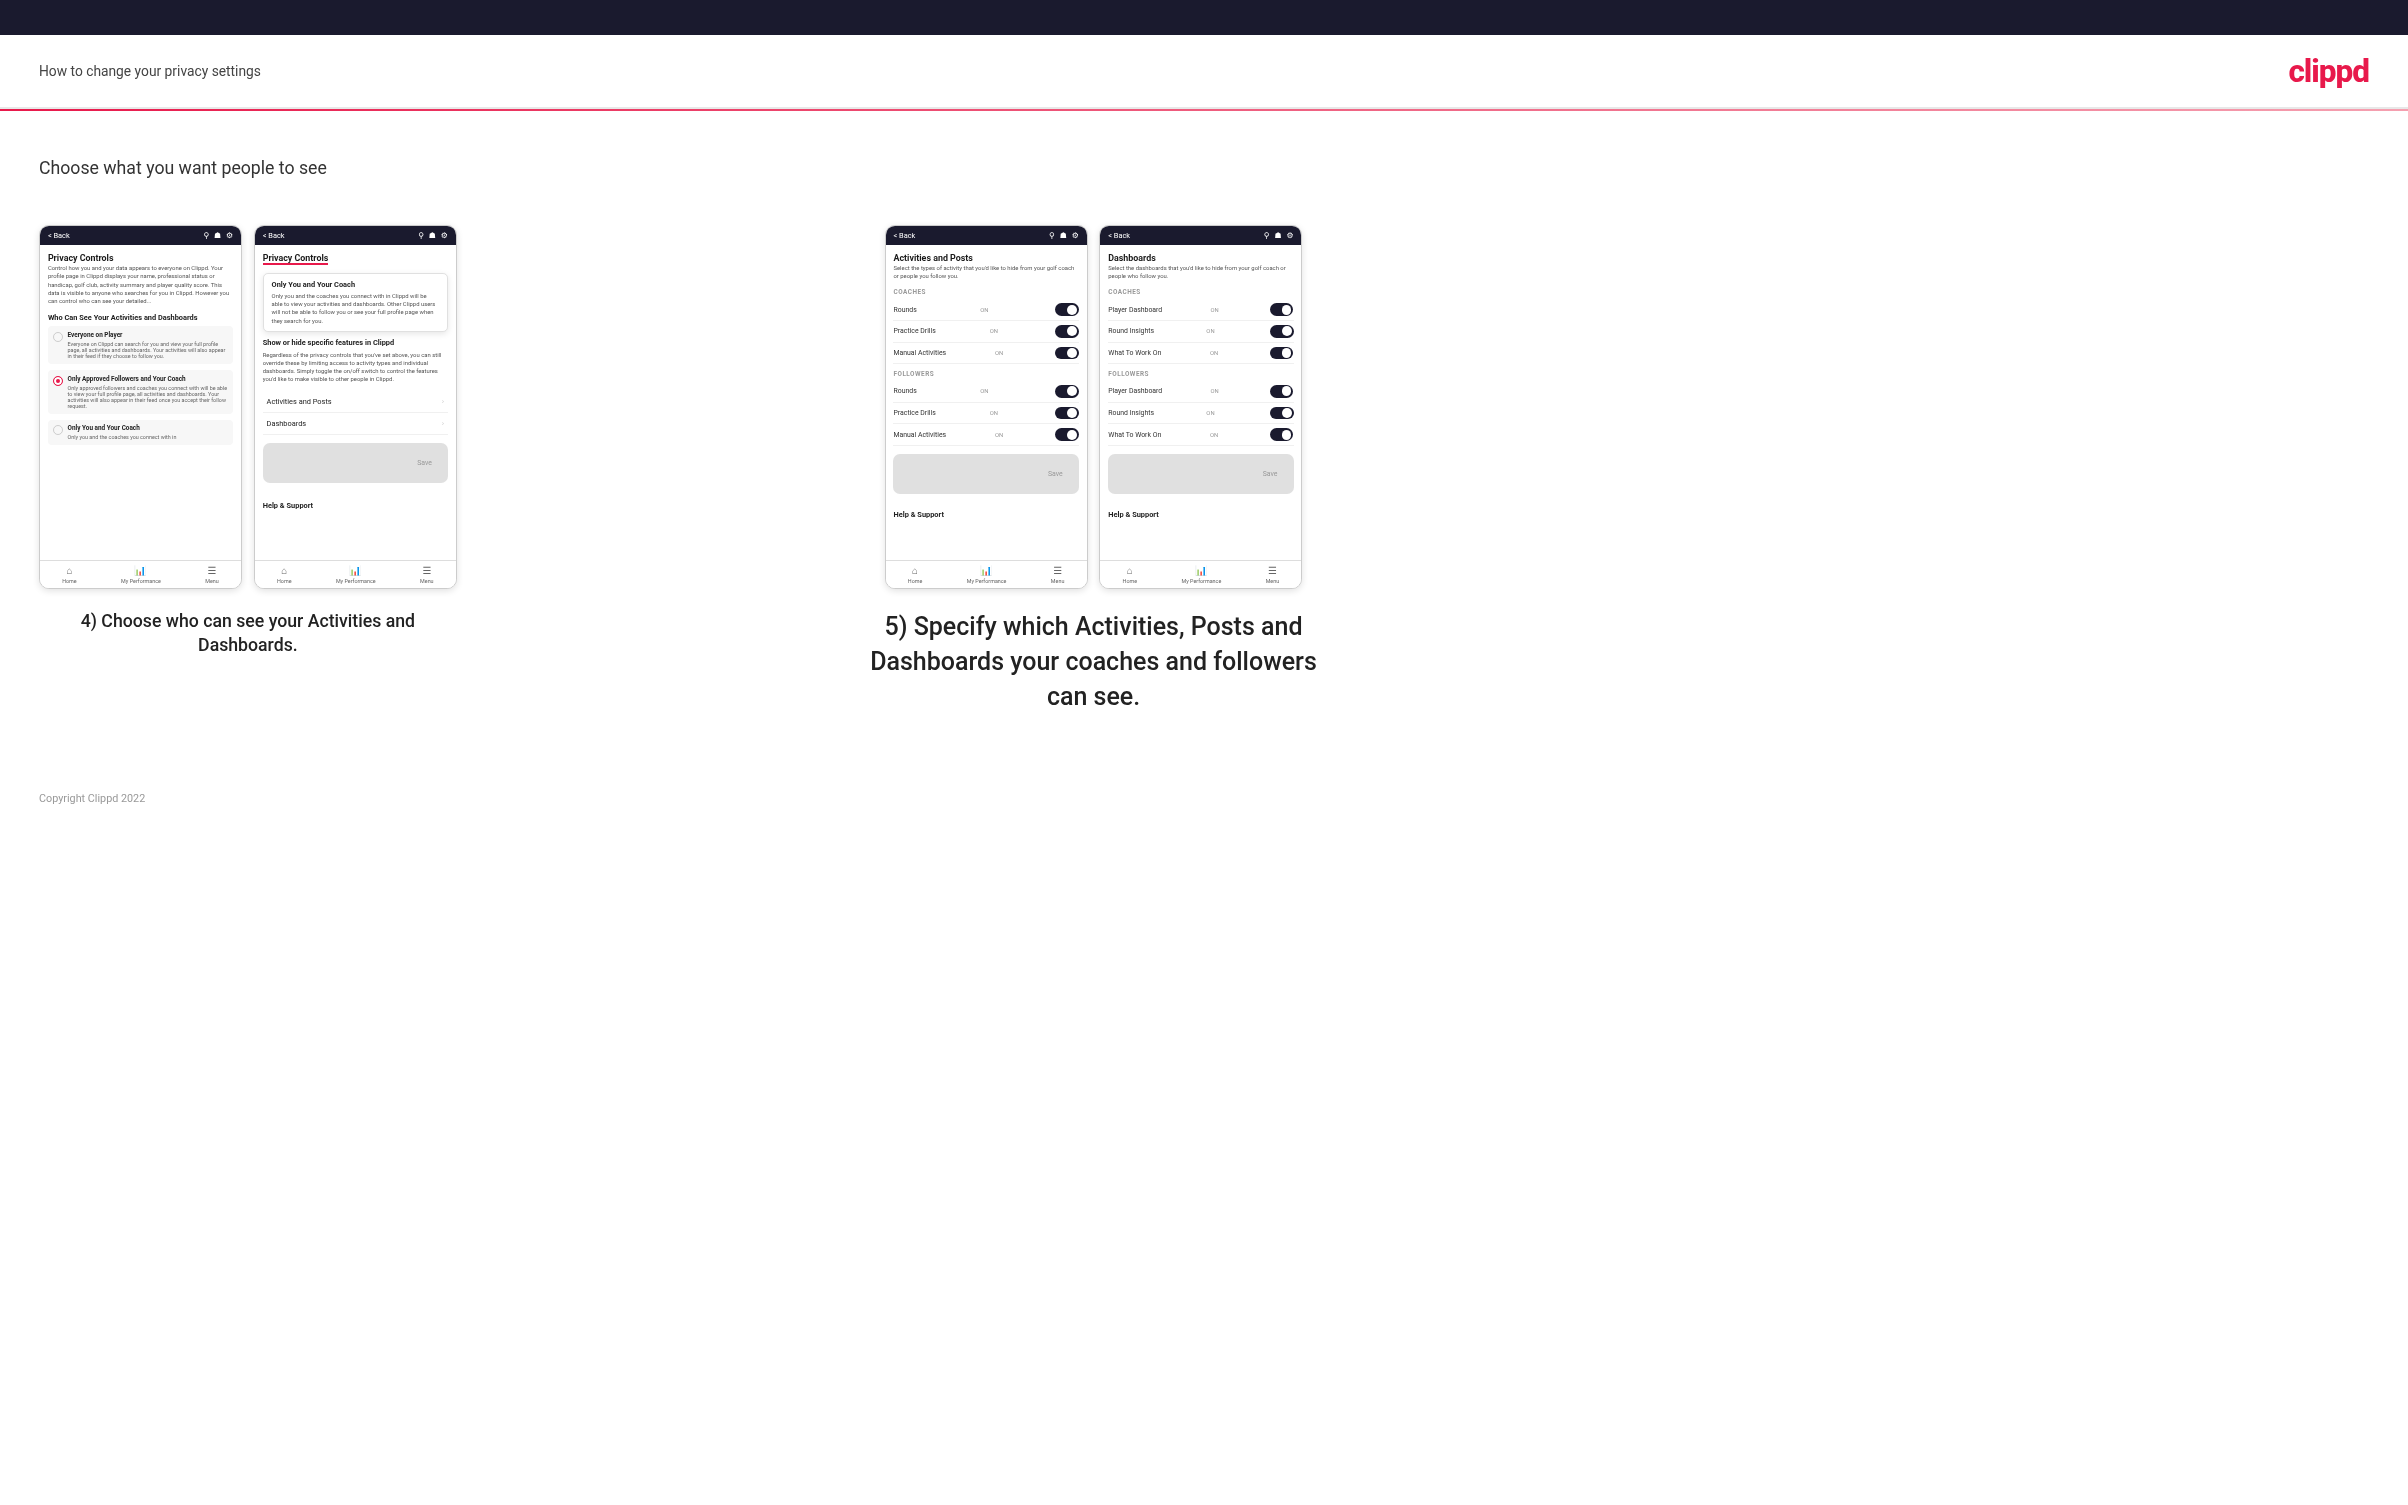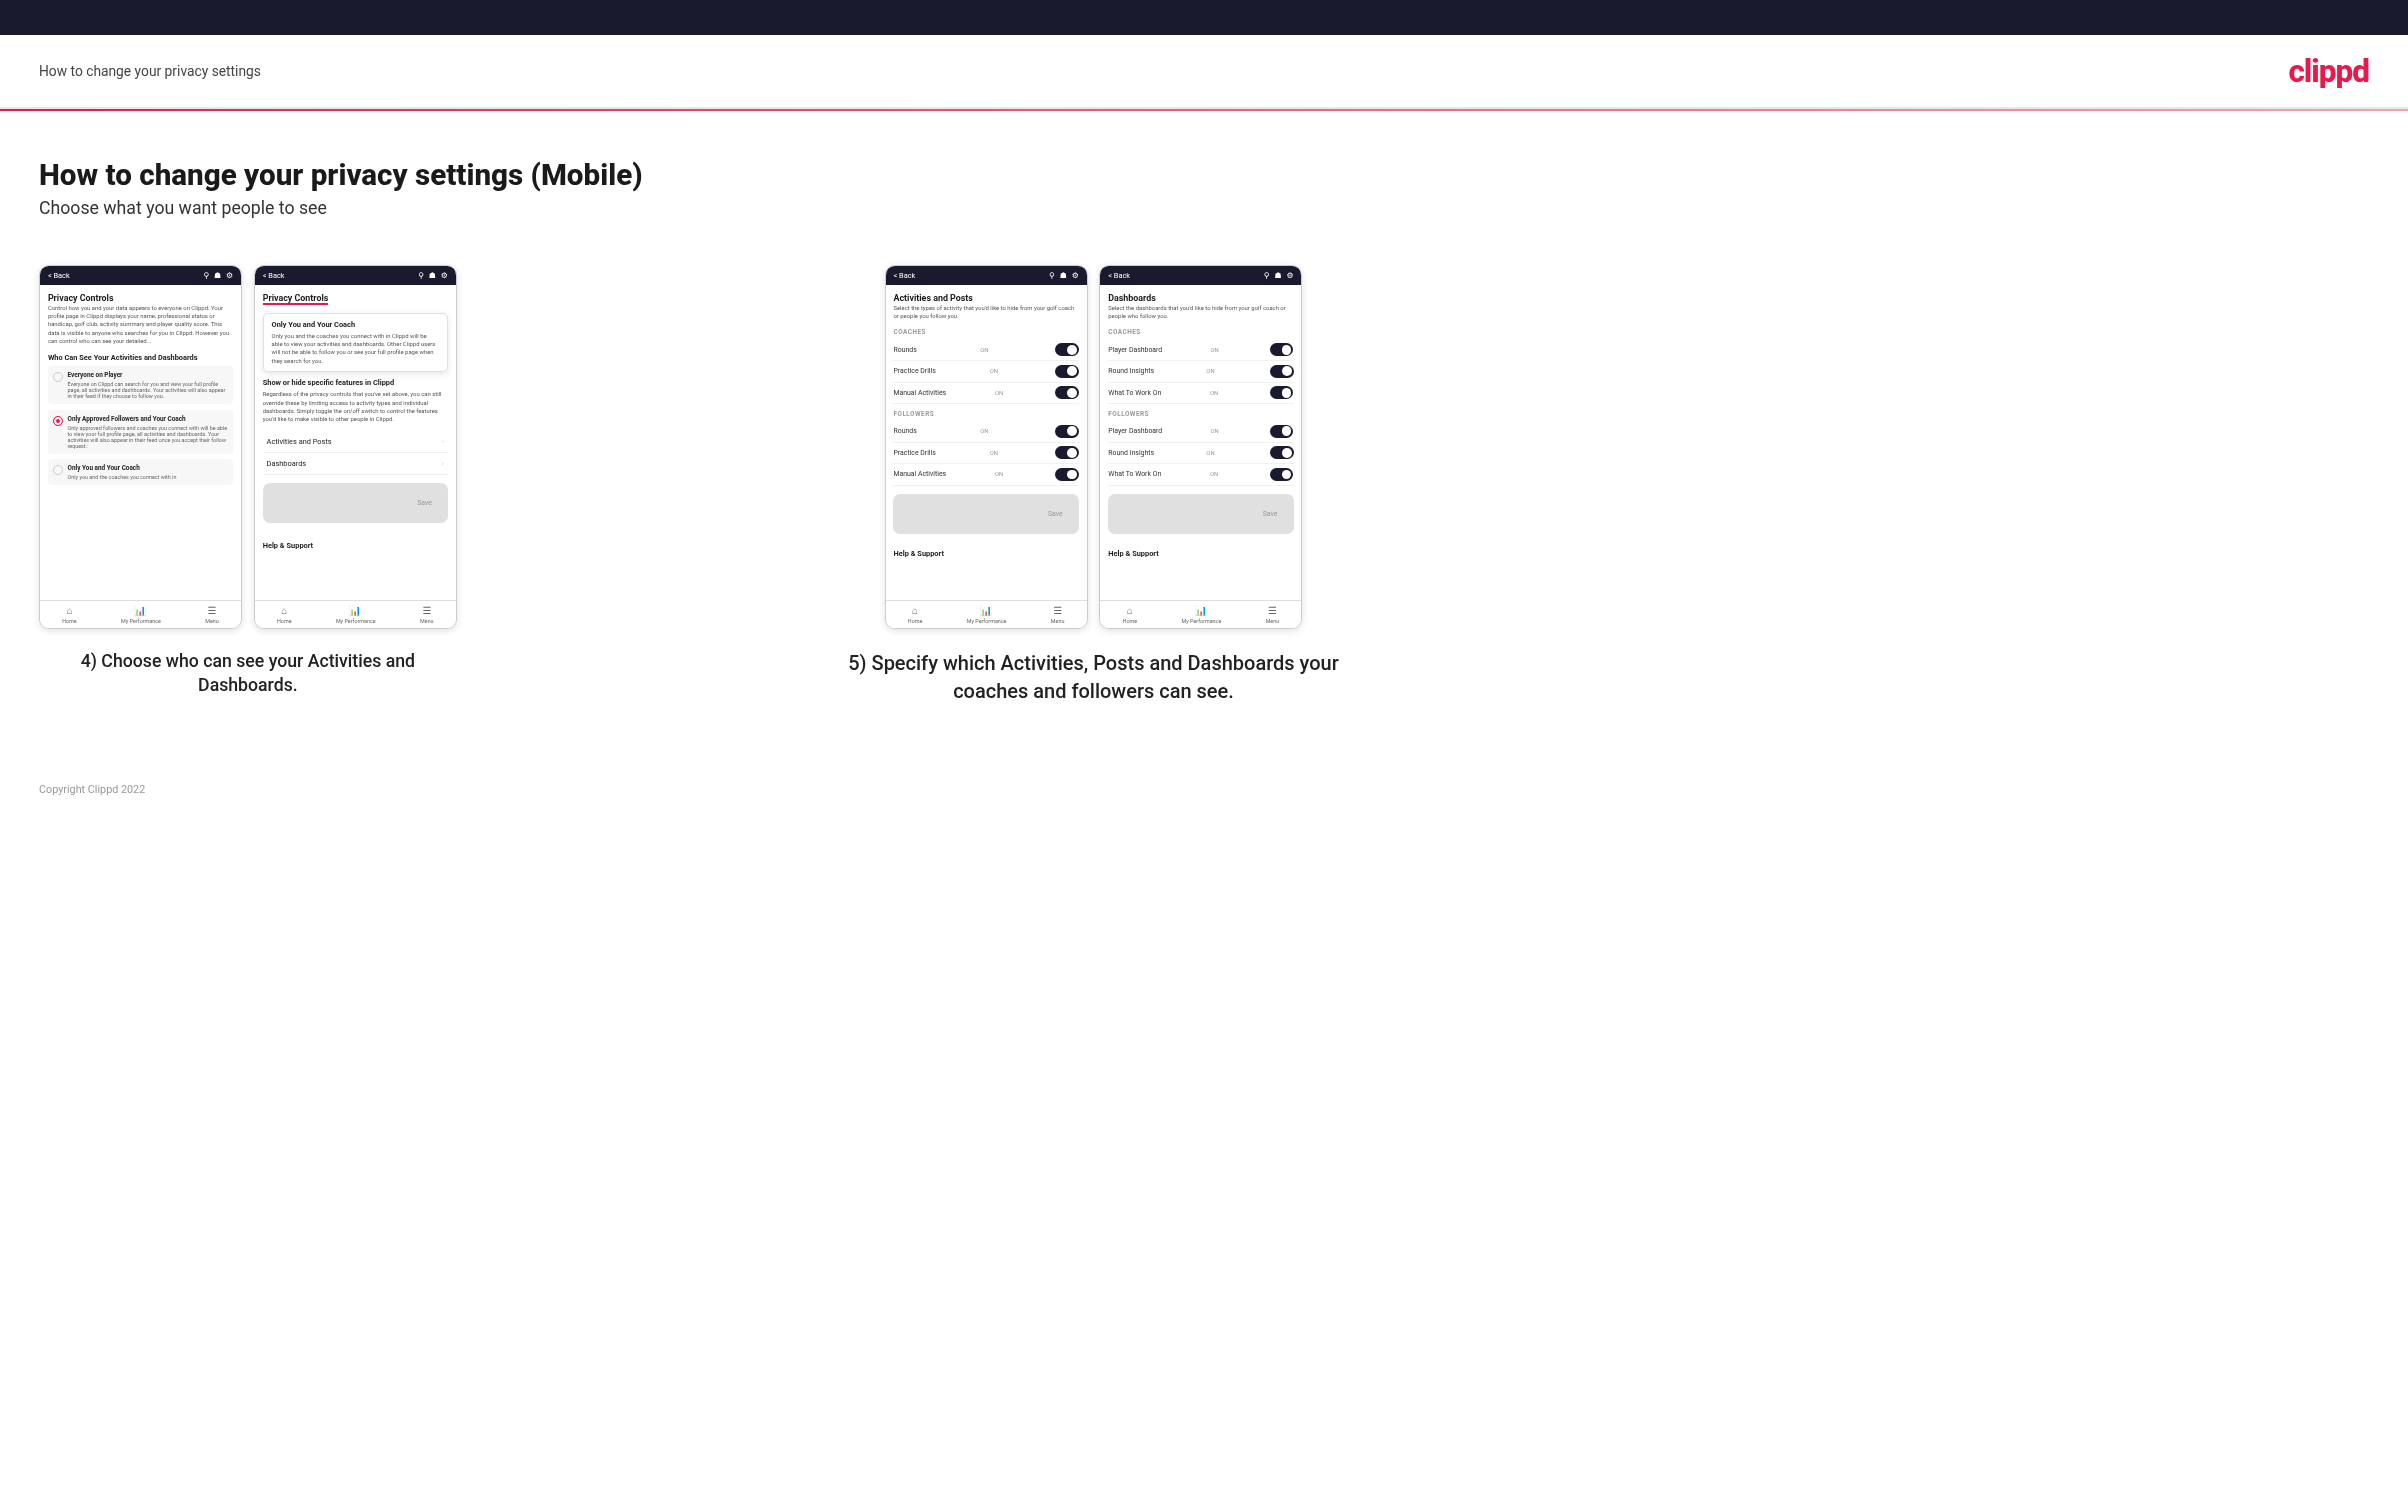--- a/index.html
+++ b/index.html
@@ -258,21 +258,21 @@
     .caption {
       margin-top: 19.7px;
       font-size: 17.7px;
       font-weight: 500;
       color: #222;
       text-align: center;
       max-width: 355px;
       line-height: 1.4;
     }
     .caption-large {
-      font-size: 20px;
+      font-size: 25px;
       max-width: 493px;
       text-align: center;
     }
 
     
     .popup-box {
       background: #fff;
       border: 1px solid #e0e0e0;
       border-radius: 4.9px;
       padding: 5.9px 7.9px;
@@ -308,21 +308,20 @@
 <div class="top-bar"></div>
 
 <div class="header">
   <span class="header-title">How to change your privacy settings</span>
   <span class="logo">clippd</span>
 </div>
 
 <div class="divider-line"></div>
 
 <div class="main">
-  <h1 class="page-heading">How to change your privacy settings (Mobile)</h1>
   <p class="page-subheading">Choose what you want people to see</p>
 
   <div class="screenshots-row">
 
     <div class="screenshot-group">
       <div class="screenshot-pair">
 
         <div class="phone-mockup">
           <div class="phone-topbar">
             <span class="phone-topbar-back">&lt; Back</span>

